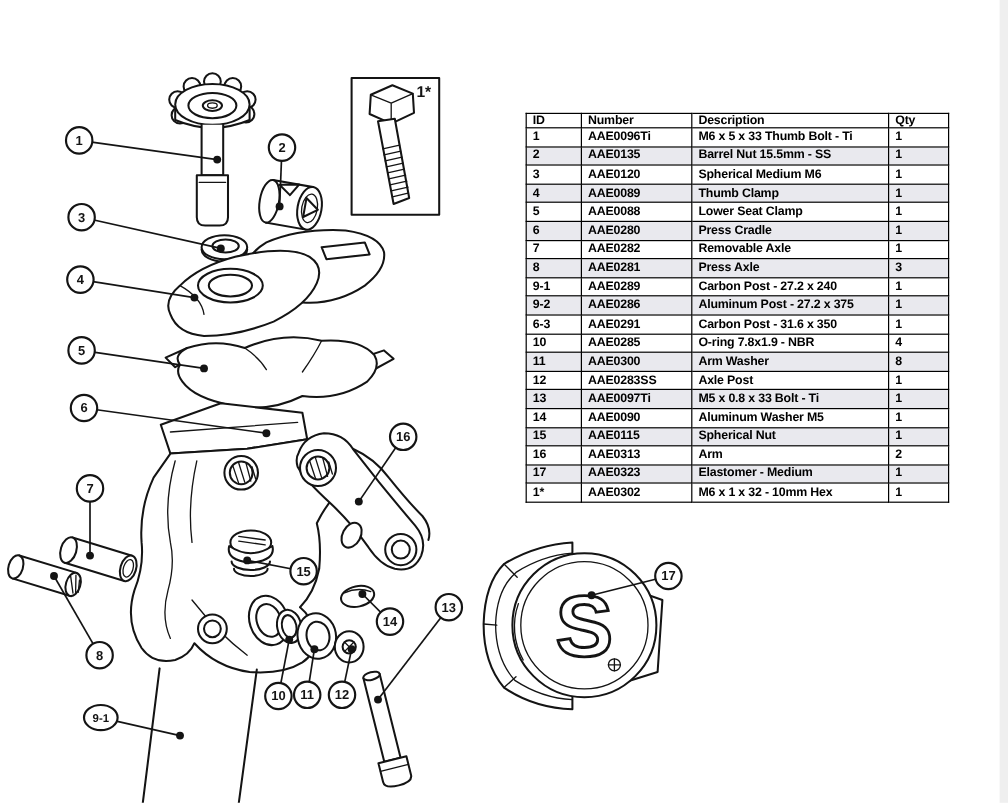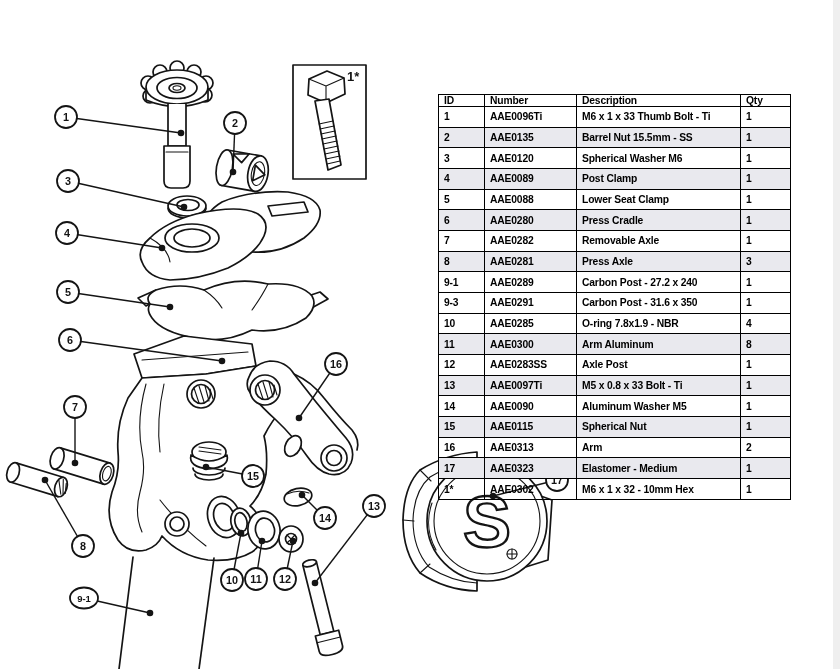--- a/index.html
+++ b/index.html
@@ -23,21 +23,21 @@
   .thin{fill:none;stroke:var(--line);stroke-width:1.1;stroke-linejoin:round;stroke-linecap:round;}
   .cl-line{stroke:var(--line);stroke-width:1.4;}
   .cl-circle{fill:#fff;stroke:var(--line);stroke-width:1.8;}
   .cl-dot{fill:var(--line);}
   .cl-text{font-family:"Liberation Sans",sans-serif;font-weight:bold;fill:var(--line);text-anchor:middle;}
   .svg-label{font-family:"Liberation Sans",sans-serif;font-weight:bold;fill:var(--line);}
   .logo-s{font-family:"Liberation Sans",sans-serif;font-weight:bold;fill:#fff;stroke:var(--line);stroke-width:2.4;text-anchor:middle;}
   
   #parts-table{position:absolute;left:438px;top:94px;}
   #parts-table table{
-    border-collapse:collapse;table-layout:fixed;width:352px;height:406px;
+    border-collapse:collapse;table-layout:fixed;width:352px;height:325px;
   }
   #parts-table th,#parts-table td{
     border:1px solid #000;
     font-size:10.3px;font-weight:bold;color:#000;
     letter-spacing:-0.15px;white-space:nowrap;overflow:hidden;
     padding:0 2px 0 5px;text-align:left;vertical-align:middle;
   }
   #parts-table tr.shade td{background:var(--shade);}
 </style>
 </head>
@@ -316,39 +316,39 @@
           <th>ID</th>
           <th>Number</th>
           <th>Description</th>
           <th>Qty</th>
         </tr>
       </thead>
     <tbody>
         <tr>
           <td>1</td>
           <td>AAE0096Ti</td>
-          <td>M6 x 1 x 33 Thumb Bolt - Ti</td>
+          <td>M6 x 5 x 33 Thumb Bolt - Ti</td>
           <td>1</td>
         </tr>
         <tr class="shade">
           <td>2</td>
           <td>AAE0135</td>
           <td>Barrel Nut 15.5mm - SS</td>
           <td>1</td>
         </tr>
         <tr>
           <td>3</td>
           <td>AAE0120</td>
-          <td>Spherical Washer M6</td>
+          <td>Spherical Medium M6</td>
           <td>1</td>
         </tr>
         <tr class="shade">
           <td>4</td>
           <td>AAE0089</td>
-          <td>Post Clamp</td>
+          <td>Thumb Clamp</td>
           <td>1</td>
         </tr>
         <tr>
           <td>5</td>
           <td>AAE0088</td>
           <td>Lower Seat Clamp</td>
           <td>1</td>
         </tr>
         <tr class="shade">
           <td>6</td>
@@ -367,36 +367,42 @@
           <td>AAE0281</td>
           <td>Press Axle</td>
           <td>3</td>
         </tr>
         <tr>
           <td>9-1</td>
           <td>AAE0289</td>
           <td>Carbon Post - 27.2 x 240</td>
           <td>1</td>
         </tr>
-        <tr>
-          <td>9-3</td>
+        <tr class="shade">
+          <td>9-2</td>
+          <td>AAE0286</td>
+          <td>Aluminum Post - 27.2 x 375</td>
+          <td>1</td>
+        </tr>
+        <tr>
+          <td>6-3</td>
           <td>AAE0291</td>
           <td>Carbon Post - 31.6 x 350</td>
           <td>1</td>
         </tr>
         <tr>
           <td>10</td>
           <td>AAE0285</td>
           <td>O-ring 7.8x1.9 - NBR</td>
           <td>4</td>
         </tr>
         <tr class="shade">
           <td>11</td>
           <td>AAE0300</td>
-          <td>Arm Aluminum</td>
+          <td>Arm Washer</td>
           <td>8</td>
         </tr>
         <tr>
           <td>12</td>
           <td>AAE0283SS</td>
           <td>Axle Post</td>
           <td>1</td>
         </tr>
         <tr class="shade">
           <td>13</td>

